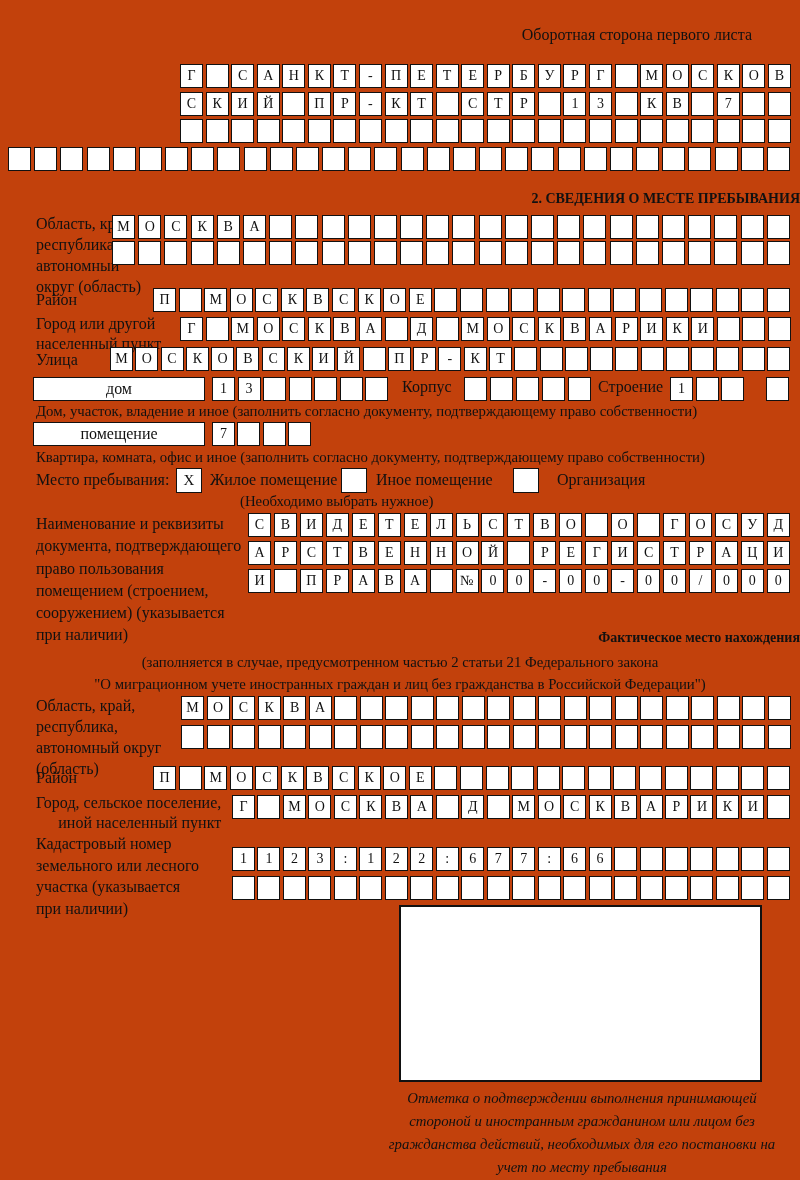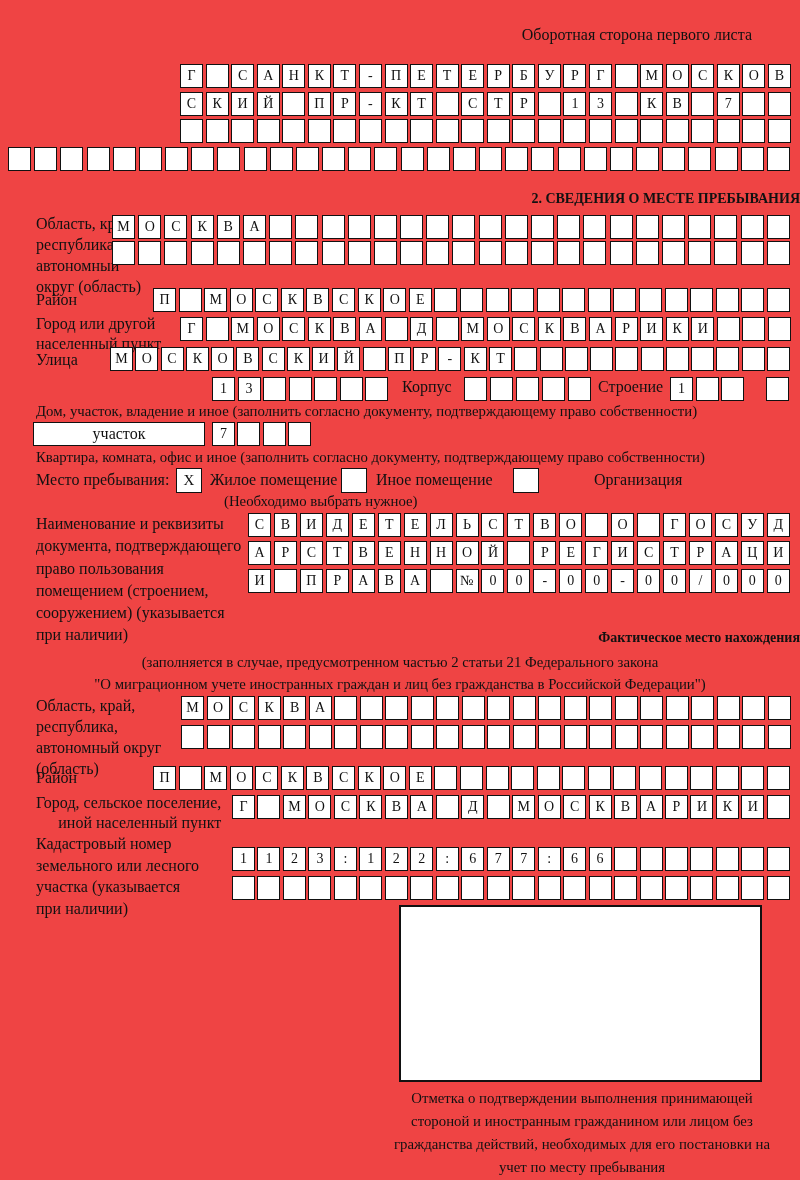--- a/index.html
+++ b/index.html
@@ -1,19 +1,19 @@
 <!DOCTYPE html>
 <html><head>
 <meta charset="utf-8">
 <style>
   * { margin:0; padding:0; box-sizing:border-box; }
   html,body { background:#ffffff; }
   .page {
     position:relative; width:800px; height:1180px; margin:0 auto;
-    background:#ef4444; color:#111;
+    background:#c2410c; color:#111;
     font-family:"Liberation Serif","DejaVu Serif",serif;
     overflow:hidden;
   }
   .header-note { position:absolute; font-size:16px; }
   .label { position:absolute; font-size:16px; line-height:21px; white-space:pre-line; }
   .inline-label { position:absolute; font-size:16px; white-space:nowrap; }
   .note { position:absolute; font-size:14.8px; }
   .note.center { text-align:center; }
   .title { position:absolute; left:0; width:800px; text-align:right; font-weight:bold; font-size:14px; }
   .cells { position:absolute; display:flex; justify-content:space-between; height:24px; }
@@ -295,20 +295,21 @@
       <span class="cell"></span>
       <span class="cell"></span>
       <span class="cell"></span>
       <span class="cell"></span>
       <span class="cell"></span>
       <span class="cell"></span>
       <span class="cell"></span>
       <span class="cell"></span>
     </div>
 
+  <div class="widebox" style="left:33px; top:377px; width:172px;">дом</div>
   <div class="cells" style="left:212px; top:377px; width:176px;">
       <span class="cell">1</span>
       <span class="cell">3</span>
       <span class="cell"></span>
       <span class="cell"></span>
       <span class="cell"></span>
       <span class="cell"></span>
       <span class="cell"></span>
     </div>
   <div class="inline-label" style="left:402px; top:378px;">Корпус</div>
@@ -323,37 +324,37 @@
   <div class="cells" style="left:670px; top:377px; width:74px;">
       <span class="cell">1</span>
       <span class="cell"></span>
       <span class="cell"></span>
     </div>
   <div class="cells" style="left:766px; top:377px; width:23px;">
       <span class="cell"></span>
     </div>
   <div class="note" style="left:36px; top:403px;">Дом, участок, владение и иное (заполнить согласно документу, подтверждающему право собственности)</div>
 
-  <div class="widebox" style="left:33px; top:422px; width:172px;">участок</div>
+  <div class="widebox" style="left:33px; top:422px; width:172px;">помещение</div>
   <div class="cells" style="left:212px; top:422px; width:99px;">
       <span class="cell">7</span>
       <span class="cell"></span>
       <span class="cell"></span>
       <span class="cell"></span>
     </div>
   <div class="note" style="left:36px; top:449px;">Квартира, комната, офис и иное (заполнить согласно документу, подтверждающему право собственности)</div>
 
   <div class="inline-label" style="left:36px; top:471px;">Место пребывания:</div>
   <div class="checkbox" style="left:176px; top:468px;">X</div>
   <div class="inline-label" style="left:210px; top:471px;">Жилое помещение</div>
   <div class="checkbox" style="left:341px; top:468px;"></div>
   <div class="inline-label" style="left:376px; top:471px;">Иное помещение</div>
   <div class="checkbox" style="left:513px; top:468px;"></div>
-  <div class="inline-label" style="left:557px; top:471px;margin-left:37px;">Организация</div>
-  <div class="note" style="left:224px; top:493px;">(Необходимо выбрать нужное)</div>
+  <div class="inline-label" style="left:557px; top:471px;">Организация</div>
+  <div class="note" style="left:240px; top:493px;">(Необходимо выбрать нужное)</div>
 
   <div class="label" style="left:36px; top:513px; line-height:22.3px;">Наименование и реквизиты
 документа, подтверждающего
 право пользования
 помещением (строением,
 сооружением) (указывается
 при наличии)</div>
   <div class="cells" style="left:248px; top:513px; width:542px;">
       <span class="cell">С</span>
       <span class="cell">В</span>
@@ -588,18 +589,18 @@
       <span class="cell"></span>
       <span class="cell"></span>
       <span class="cell"></span>
       <span class="cell"></span>
       <span class="cell"></span>
       <span class="cell"></span>
       <span class="cell"></span>
     </div>
 
   <div class="bigbox" style="left:399px; top:905px; width:363px; height:177px;"></div>
-  <div class="note center" style="left:388px; top:1087px; width:388px; line-height:23px;">Отметка о подтверждении выполнения принимающей
+  <div class="note center" style="left:388px; top:1087px; width:388px; line-height:23px;font-style:italic;">Отметка о подтверждении выполнения принимающей
 стороной и иностранным гражданином или лицом без
 гражданства действий, необходимых для его постановки
 на учет по месту пребывания</div>
 
 </div>
 
 </body></html>

